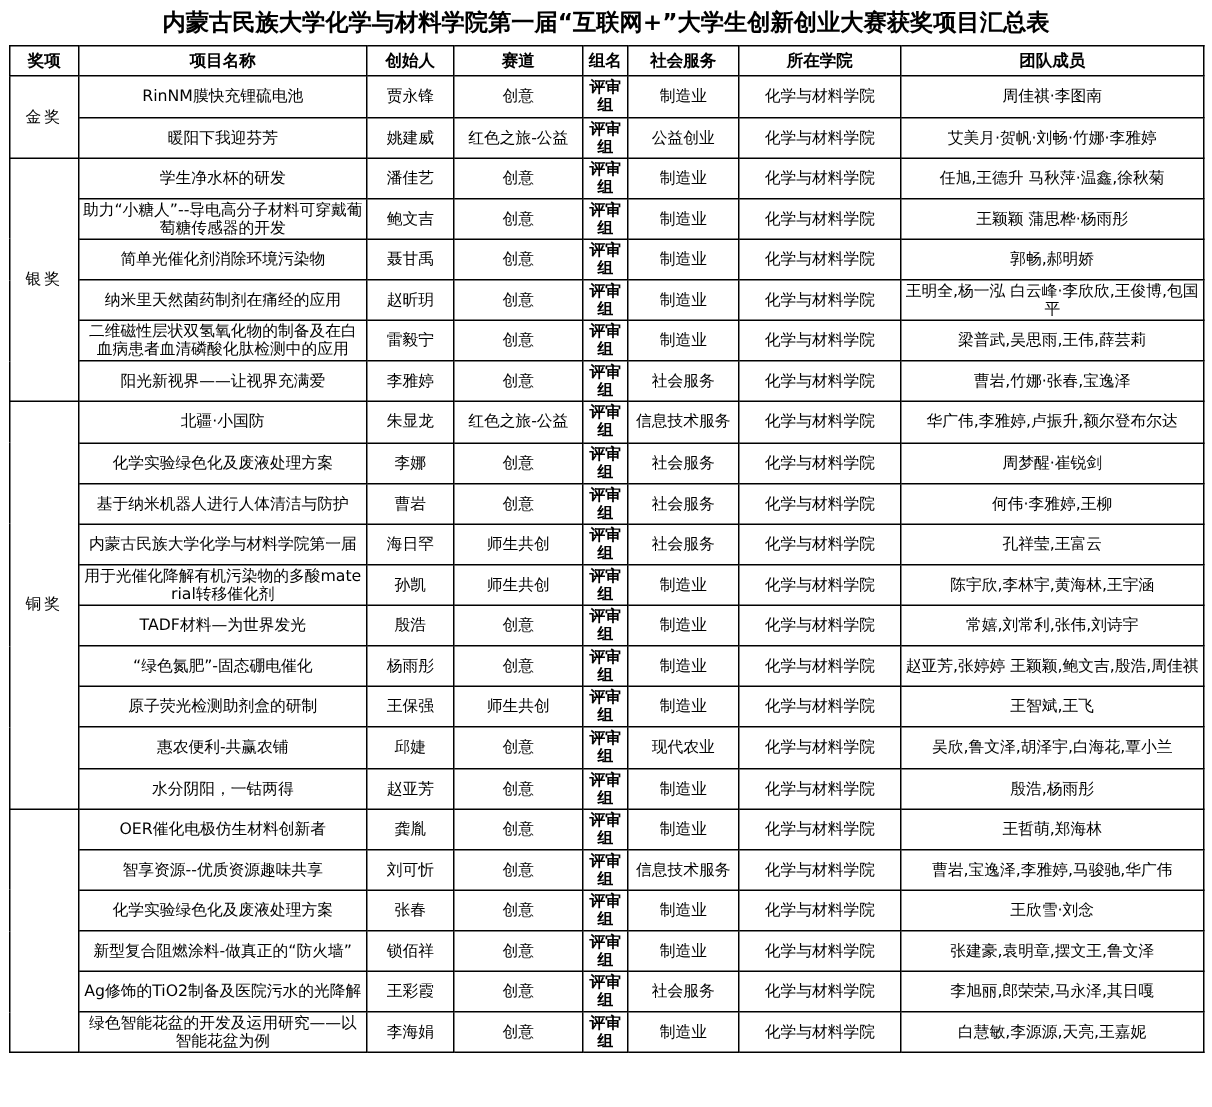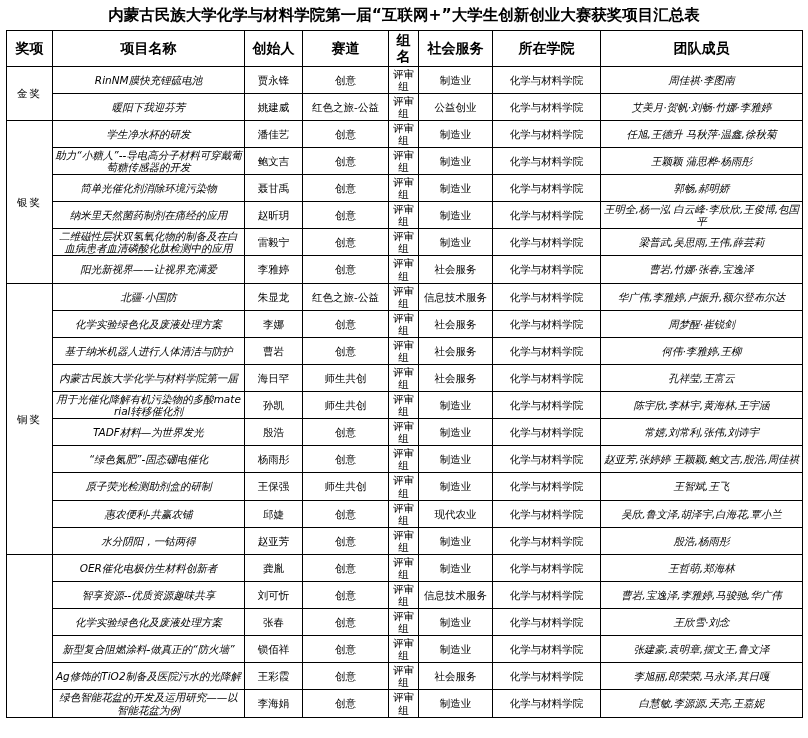--- a/index.html
+++ b/index.html
@@ -41,42 +41,41 @@
     font-size: 10.5px;
     line-height: 1.15;
     text-align: center;
     vertical-align: middle;
     padding: 1px 2px;
     word-break: break-all;
     overflow: hidden;
   }
   table.award-table thead td {
     font-weight: bold;
-    font-size: 14px;
+    font-size: 11px;
     height: 17px;
   }
   td.award-cell {
     font-weight: normal;
     font-size: 14px;
     letter-spacing: 2px;
   }
   td.project-cell {
     text-align: center;
     padding: 2px 3px;
-    font-style: italic;
   }
   td.group-cell {
     font-size: 9.5px;
     line-height: 1.05;
     letter-spacing: 0px;
+    font-weight: bold;
   }
   td.members-cell {
     font-size: 10px;
     padding: 1px 2px;
-    font-style: italic;
   }
   td.college-cell {
     font-size: 10px;
   }
   
   col.c-award    { width: 46px; }
   col.c-project  { width: 192px; }
   col.c-founder  { width: 58px; }
   col.c-track    { width: 86px; }
   col.c-group    { width: 30px; }

